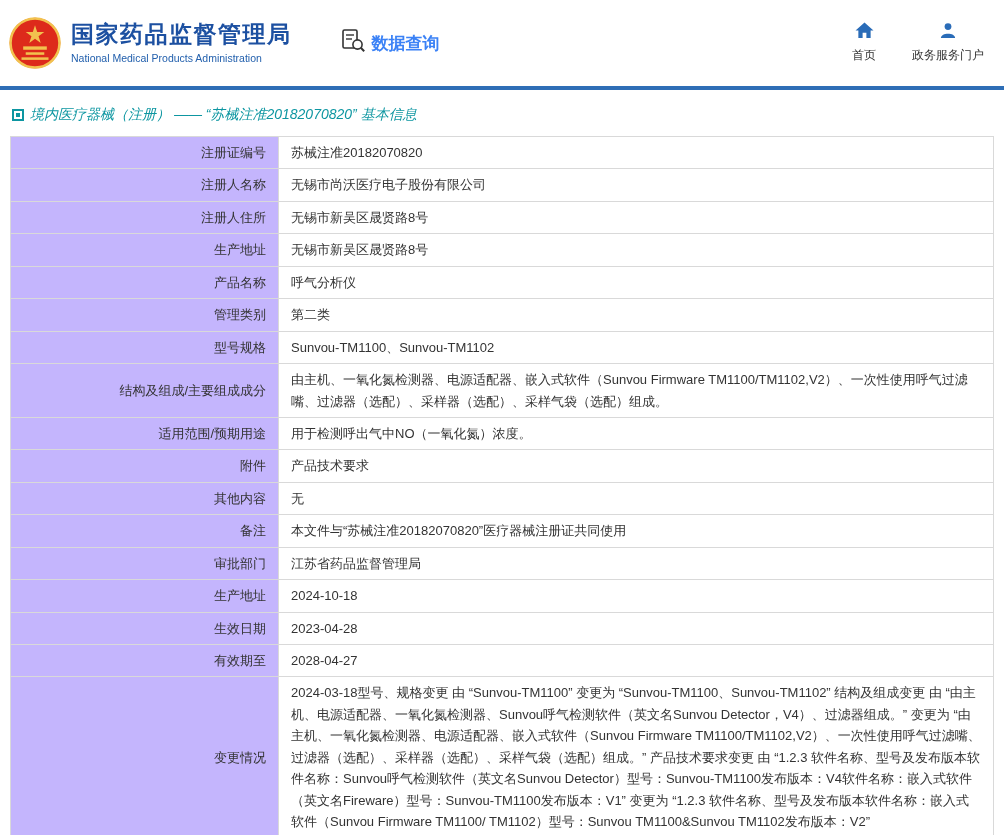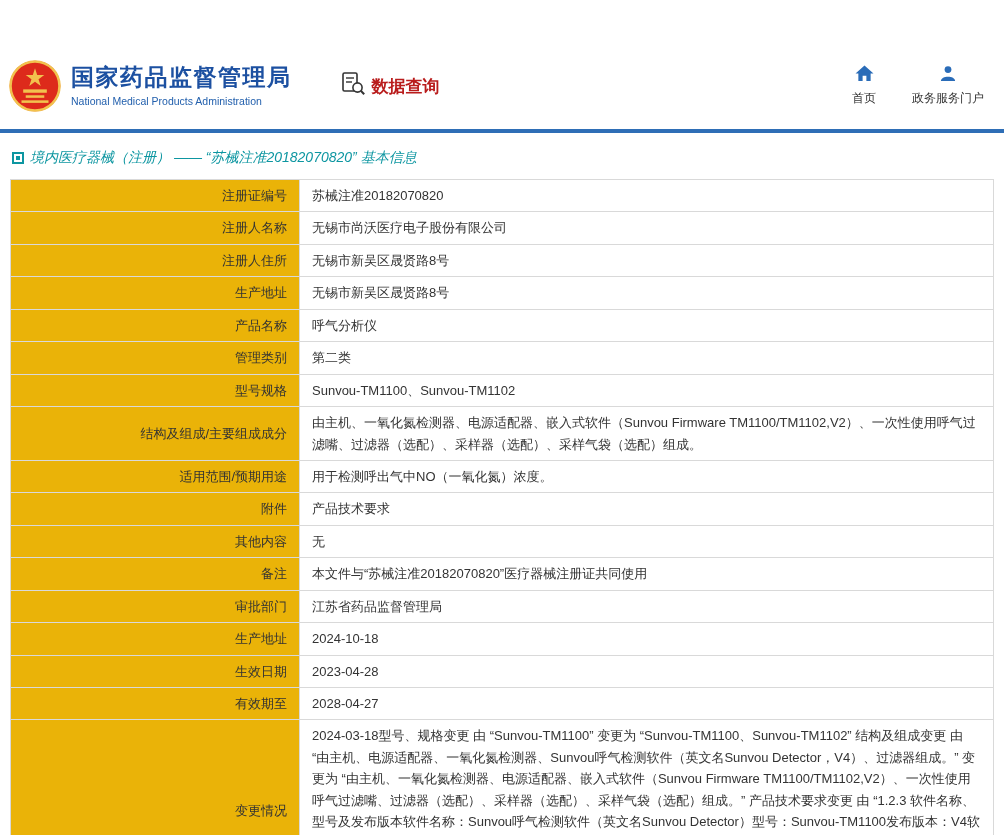--- a/index.html
+++ b/index.html
@@ -6,30 +6,30 @@
   html,body { margin:0; padding:0; }
   body {
     width:1004px;
     background:#ffffff;
     font-family:"Liberation Sans","DejaVu Sans",sans-serif;
     color:#333;
   }
   
   .site-header {
     display:flex; align-items:center;
-    height:86px; padding:0 14px 0 8px; background:#fff;margin-top:43px;
+    height:86px; padding:0 14px 0 8px; background:#fff;
   }
   .brand { display:flex; align-items:center; }
   .emblem { width:54px; height:54px; flex:0 0 auto; }
   .brand-text { margin-left:9px; }
   .brand-cn { font-size:23px; font-weight:bold; color:#1c50a1; letter-spacing:1.5px; line-height:1.1; }
   .brand-en { font-size:10.5px; color:#2360ad; margin-top:4px; }
   .data-query {
     display:flex; align-items:center; gap:6px;
-    margin-left:48px; font-size:17px; font-weight:bold; color:#b91c1c; cursor:pointer;
+    margin-left:48px; font-size:17px; font-weight:bold; color:#3b82f6; cursor:pointer;
   }
   .header-right { margin-left:auto; display:flex; gap:36px; padding-right:6px; }
   .nav-item {
     display:flex; flex-direction:column; align-items:center; gap:5px;
     font-size:12px; color:#333; text-decoration:none; cursor:pointer;
   }
   .divider { height:4px; background:#2e6eb6; }
   
   .content { padding:0 10px 6px 10px; }
   .breadcrumb {
@@ -40,21 +40,21 @@
     width:12px; height:12px; border:2px solid #0d96a1; display:inline-block; position:relative;
   }
   .bc-icon::after {
     content:""; position:absolute; left:2px; top:2px; width:4px; height:4px; background:#0d96a1;
   }
   table.info { width:100%; border-collapse:collapse; table-layout:fixed; }
   table.info td {
     border:1px solid #d9d9d9; font-size:13px; color:#333;
     padding:5px 12px; line-height:1.65; word-break:break-word; vertical-align:middle;
   }
-  td.label { width:289px; text-align:right; background:#eab308; }
+  td.label { width:268px; text-align:right; background:#c4b5fd; }
   td.value { text-align:left; }
 </style>
 </head>
 <body>
 
 <header class="site-header">
   <div class="brand">
     <span class="emblem">
       <svg viewBox="0 0 64 64" width="54" height="54" aria-hidden="true">
         <circle cx="32" cy="32" r="30" fill="#dd2a1b"></circle>

